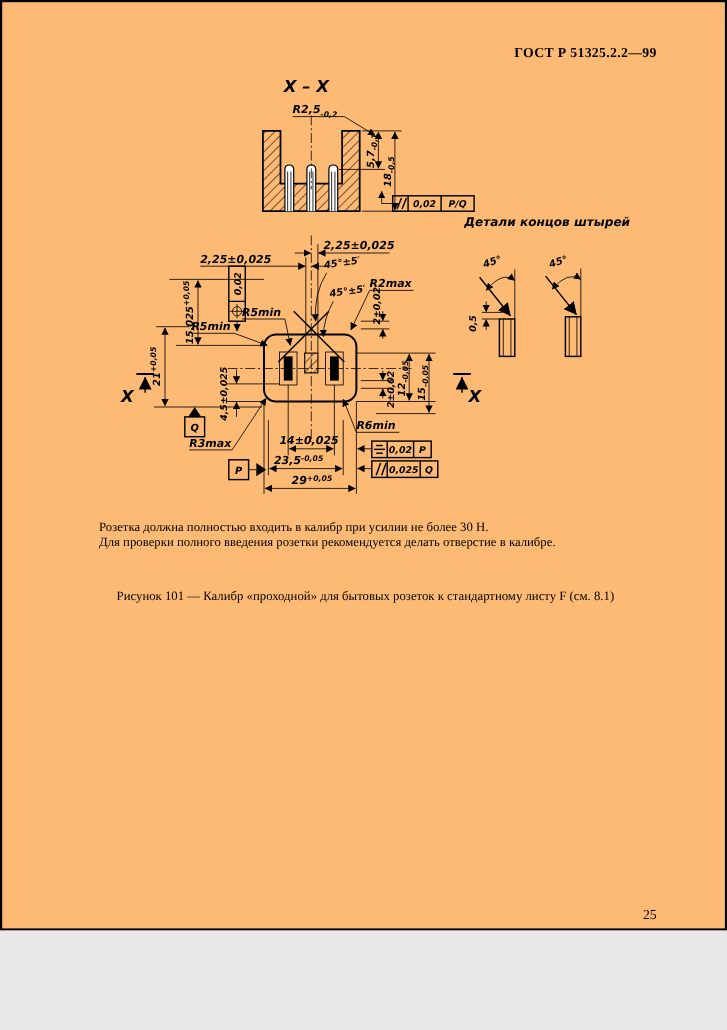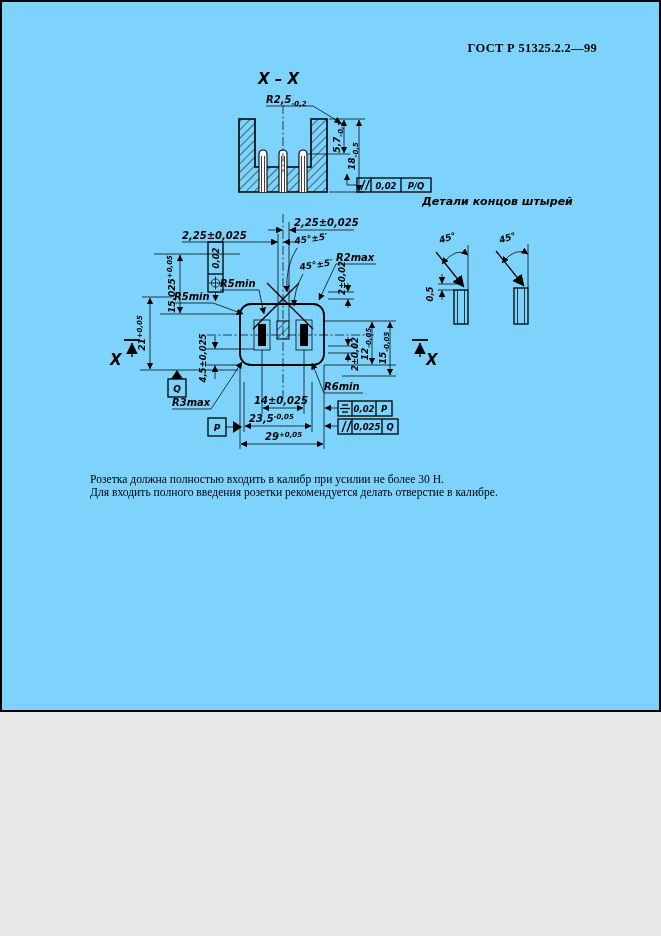--- a/index.html
+++ b/index.html
@@ -1,18 +1,18 @@
 <!DOCTYPE html>
 <html><head>
 <meta charset="utf-8">
 <style>
   html,body{margin:0;padding:0;background:#e8e8e8;}
   .page{
-    width:661px;height:712px;position:relative;margin:0 auto;
-    background:#7dd3fc;border:2px solid #000;box-sizing:border-box;
+    width:661px;height:846px;position:relative;margin:0 auto;
+    background:#fdba74;border:2px solid #000;box-sizing:border-box;
     font-family:"Liberation Serif",serif;color:#000;overflow:hidden;
   }
   .hdr{
     position:absolute;top:39px;right:62px;
     font-weight:bold;font-size:12.5px;letter-spacing:.3px;
   }
   .notes{position:absolute;left:88px;top:471px;font-size:11.6px;line-height:13.4px;white-space:nowrap;}
   .caption{position:absolute;left:104px;top:533px;font-size:11.6px;white-space:nowrap;}
   .pagenum{position:absolute;right:62px;top:822px;font-size:12.5px;}
   svg{position:absolute;left:0;top:0;}
@@ -370,18 +370,19 @@
           <line class="ln2" x1="345" y1="430" x2="349" y2="419"></line>
         </g>
         <text class="t-dim8" x="365" y="428" text-anchor="middle">0,025</text>
         <text class="t-dim8" x="388" y="428" text-anchor="middle">Q</text>
       </g>
     </g>
   </svg>
 
   <div class="notes">
     <div>Розетка должна полностью входить в калибр при усилии не более 30 Н.</div>
-    <div>Для входить полного введения розетки рекомендуется делать отверстие в калибре.</div>
+    <div>Для проверки полного введения розетки рекомендуется делать отверстие в калибре.</div>
   </div>
 
+  <div class="caption">Рисунок 101 —  Калибр «проходной» для бытовых розеток к стандартному листу F (см. 8.1)</div>
 
   <div class="pagenum">25</div>
 </div>
 
 </body></html>

